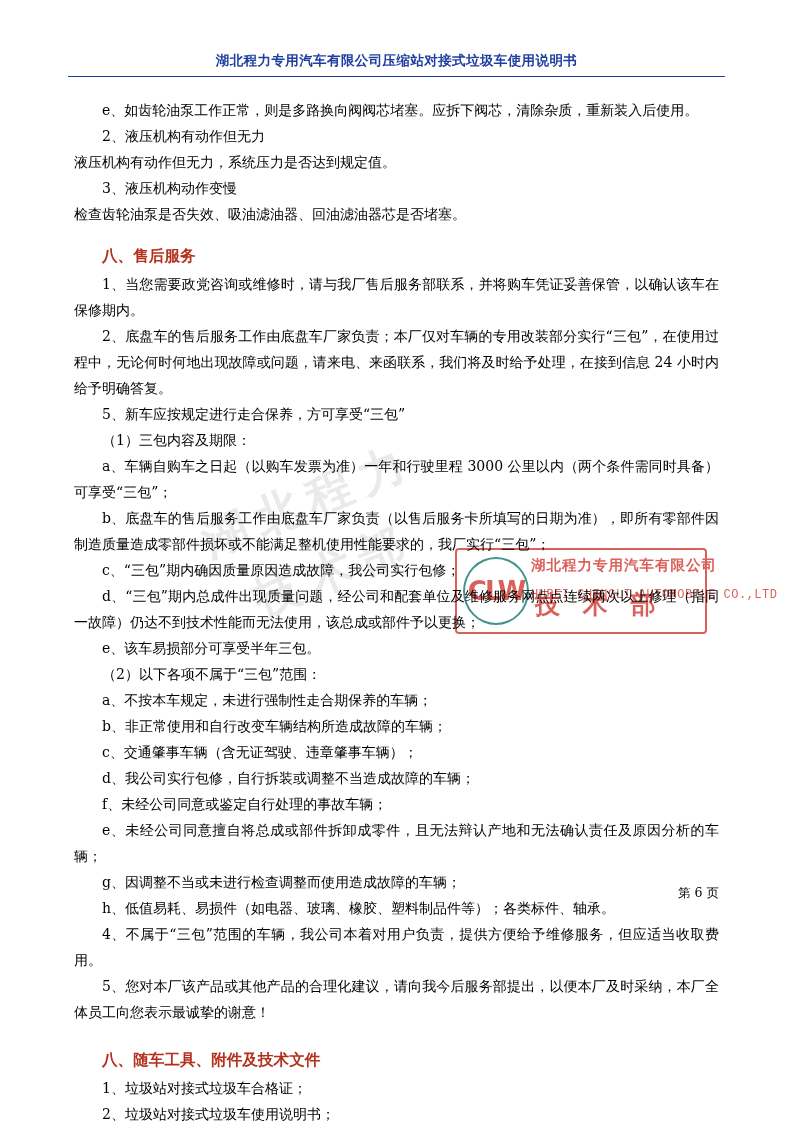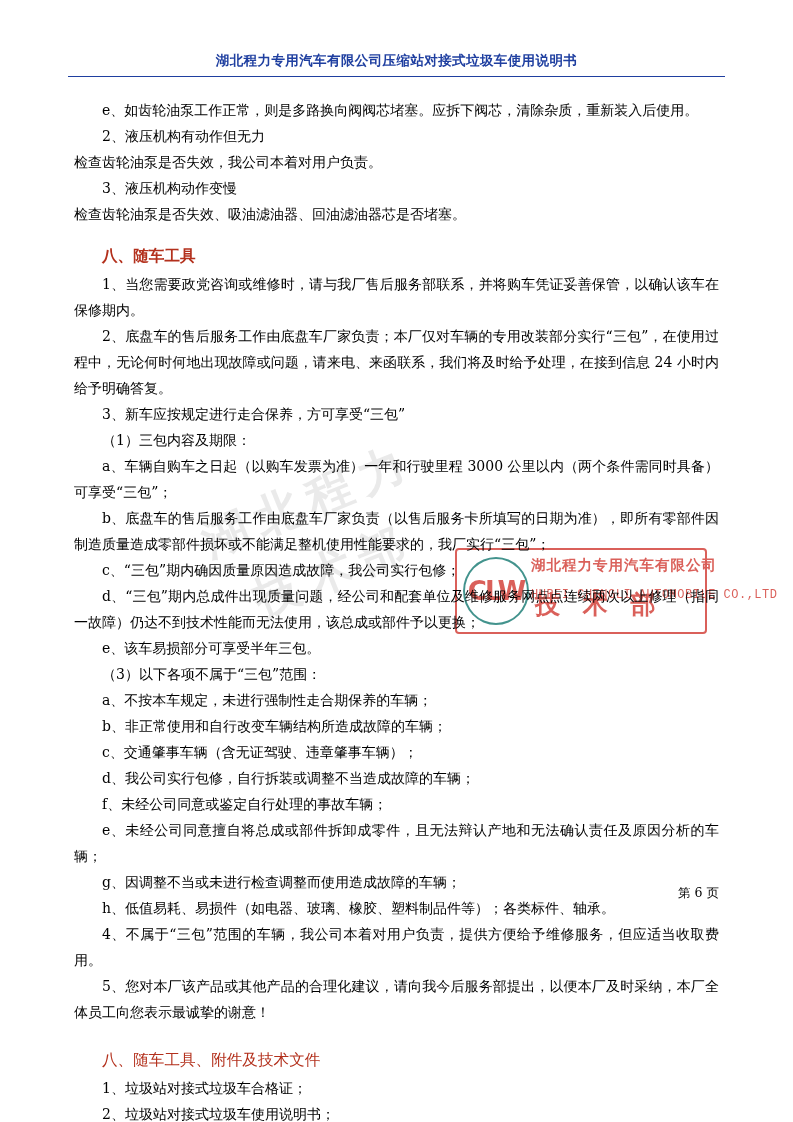--- a/index.html
+++ b/index.html
@@ -52,21 +52,21 @@
     font-size: 15.6px;
     font-weight: bold;
     color: #b3301c;
     text-indent: 28px;
     line-height: 26px;
     margin-top: 16px;
     margin-bottom: 2px;
   }
   .sec-title2 {
     font-size: 15.6px;
-    font-weight: normal;
+    font-weight: bold;
     color: #b3301c;
     text-indent: 28px;
     line-height: 26px;
     margin-top: 22px;
     margin-bottom: 2px;
   }
   .footer {
     position: absolute;
     right: 74px;
     bottom: 52px;
@@ -161,36 +161,36 @@
     <div class="logo">CLW</div>
     <div class="l1">湖北程力专用汽车有限公司</div>
     <div class="l2">HUBEI CHENGLI AUTOMOBILE CO.,LTD</div>
     <div class="l3">技 术 部</div>
   </div>
 
   <div class="body-area">
 
     <p class="indent">e、如齿轮油泵工作正常，则是多路换向阀阀芯堵塞。应拆下阀芯，清除杂质，重新装入后使用。</p>
     <p class="indent">2、液压机构有动作但无力</p>
-    <p>检查齿轮油泵是否失效，我公司本着对用户负责。</p>
+    <p>液压机构有动作但无力，系统压力是否达到规定值。</p>
     <p class="indent">3、液压机构动作变慢</p>
     <p>检查齿轮油泵是否失效、吸油滤油器、回油滤油器芯是否堵塞。</p>
 
-    <div class="sec-title">八、随车工具</div>
+    <div class="sec-title">八、售后服务</div>
 
     <p class="indent">1、当您需要政党咨询或维修时，请与我厂售后服务部联系，并将购车凭证妥善保管，以确认该车在保修期内。</p>
     <p class="indent">2、底盘车的售后服务工作由底盘车厂家负责；本厂仅对车辆的专用改装部分实行“三包”，在使用过程中，无论何时何地出现故障或问题，请来电、来函联系，我们将及时给予处理，在接到信息 24 小时内给予明确答复。</p>
-    <p class="indent">3、新车应按规定进行走合保养，方可享受“三包”</p>
+    <p class="indent">5、新车应按规定进行走合保养，方可享受“三包”</p>
     <p class="indent">（1）三包内容及期限：</p>
     <p class="indent">a、车辆自购车之日起（以购车发票为准）一年和行驶里程 3000 公里以内（两个条件需同时具备）可享受“三包”；</p>
     <p class="indent">b、底盘车的售后服务工作由底盘车厂家负责（以售后服务卡所填写的日期为准），即所有零部件因制造质量造成零部件损坏或不能满足整机使用性能要求的，我厂实行“三包”；</p>
     <p class="indent">c、“三包”期内确因质量原因造成故障，我公司实行包修；</p>
     <p class="indent">d、“三包”期内总成件出现质量问题，经公司和配套单位及维修服务网点点连续两次以上修理（指同一故障）仍达不到技术性能而无法使用，该总成或部件予以更换；</p>
     <p class="indent">e、该车易损部分可享受半年三包。</p>
-    <p class="indent">（3）以下各项不属于“三包”范围：</p>
+    <p class="indent">（2）以下各项不属于“三包”范围：</p>
     <p class="indent">a、不按本车规定，未进行强制性走合期保养的车辆；</p>
     <p class="indent">b、非正常使用和自行改变车辆结构所造成故障的车辆；</p>
     <p class="indent">c、交通肇事车辆（含无证驾驶、违章肇事车辆）；</p>
     <p class="indent">d、我公司实行包修，自行拆装或调整不当造成故障的车辆；</p>
     <p class="indent">f、未经公司同意或鉴定自行处理的事故车辆；</p>
     <p class="indent">e、未经公司同意擅自将总成或部件拆卸成零件，且无法辩认产地和无法确认责任及原因分析的车辆；</p>
     <p class="indent">g、因调整不当或未进行检查调整而使用造成故障的车辆；</p>
     <p class="indent">h、低值易耗、易损件（如电器、玻璃、橡胶、塑料制品件等）；各类标件、轴承。</p>
     <p class="indent">4、不属于“三包”范围的车辆，我公司本着对用户负责，提供方便给予维修服务，但应适当收取费用。</p>
     <p class="indent">5、您对本厂该产品或其他产品的合理化建议，请向我今后服务部提出，以便本厂及时采纳，本厂全体员工向您表示最诚挚的谢意！</p>

